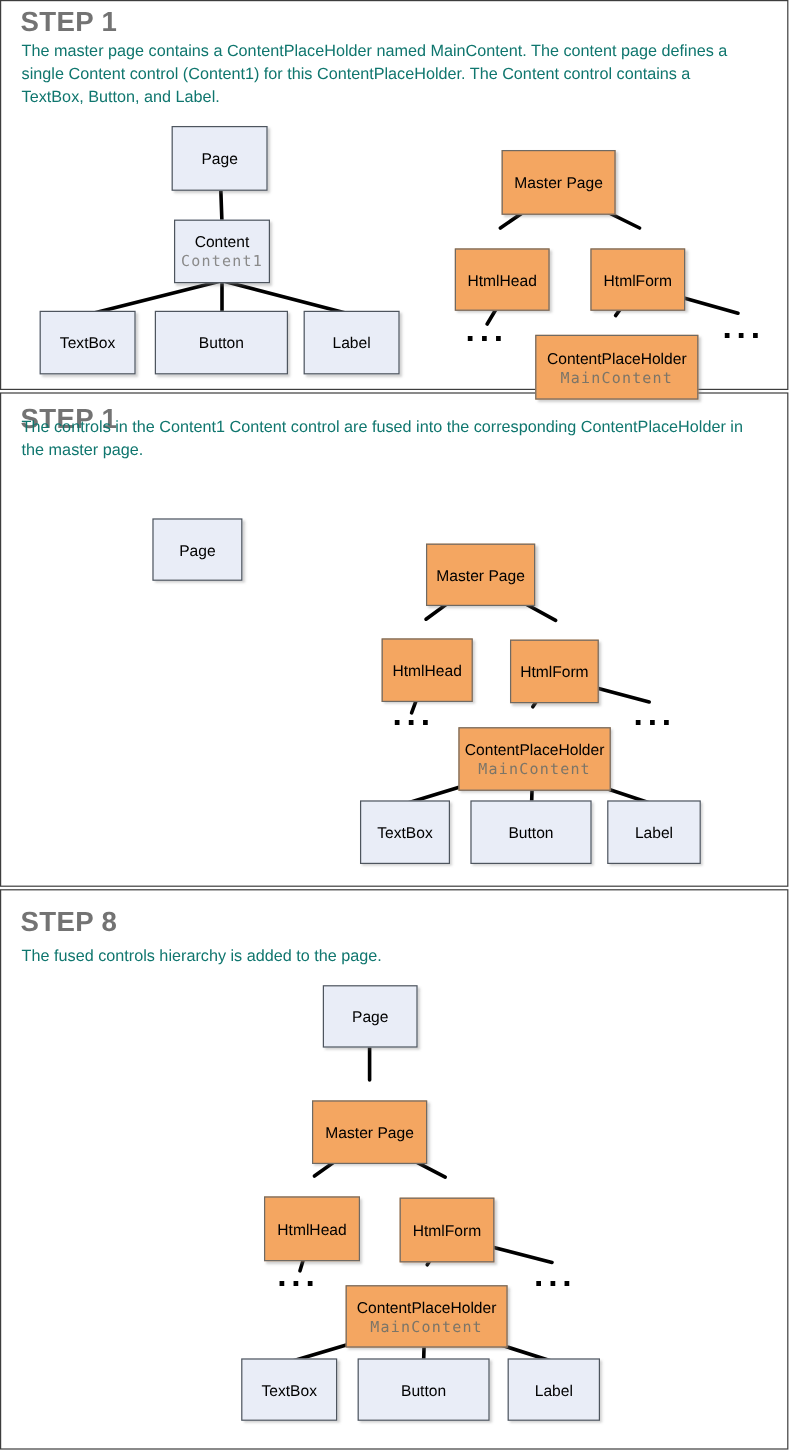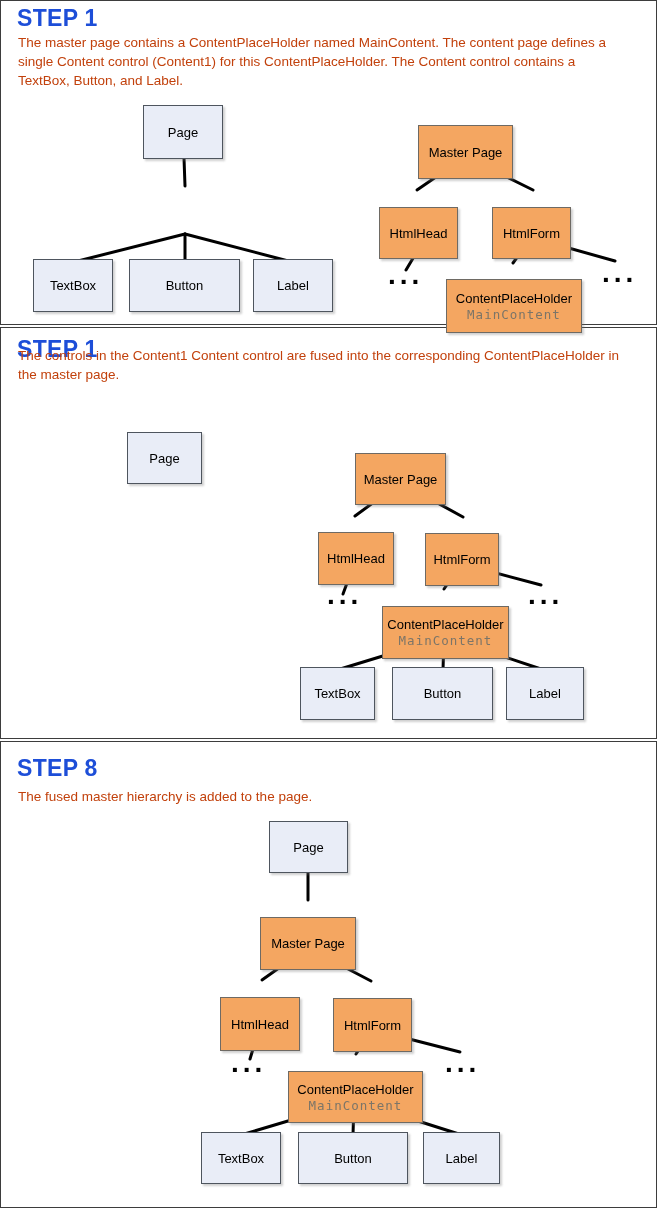--- a/index.html
+++ b/index.html
@@ -14,30 +14,30 @@
     position:absolute; left:0; width:657px;
     border:1.5px solid var(--panel-border,#3d3d3d);
     background:#fff;
   }
   #panel-1 { top:0;   height:325px; }
   #panel-2 { top:327px; height:412px; }
   #panel-3 { top:741px; height:467px; }
 
   .step-heading {
     position:absolute; left:17px;
-    font-size:23px; font-weight:700; color:#1d4ed8;
+    font-size:23px; font-weight:700; color:#737373;
     letter-spacing:0.3px; z-index:3;
   }
   #heading-1 { top:5px; }
   #heading-2 { top:336px; }
   #heading-3 { top:755px; }
 
   .step-desc {
     position:absolute; left:18px; width:604px;
-    font-size:13.5px; line-height:19px; color:#c2410c; z-index:3;
+    font-size:13.5px; line-height:19px; color:#0f766e; z-index:3;
   }
   #desc-1 { top:33px; }
   #desc-2 { top:346px; }
   #desc-3 { top:787px; }
 
   #wires { position:absolute; left:0; top:0; z-index:1; }
   #wires line { stroke:var(--line,#000); stroke-width:3; stroke-linecap:round; }
 
   .node {
     position:absolute; z-index:2;
@@ -101,24 +101,28 @@
 
   <div class="panel" id="panel-1"></div>
   <div class="panel" id="panel-2"></div>
   <div class="panel" id="panel-3"></div>
 
   <div class="step-heading" id="heading-1">STEP 1</div>
   <div class="step-desc" id="desc-1">The master page contains a ContentPlaceHolder named MainContent. The content page defines a single Content control (Content1) for this ContentPlaceHolder. The Content control contains a TextBox, Button, and Label.</div>
   <div class="step-heading" id="heading-2">STEP 1</div>
   <div class="step-desc" id="desc-2">The controls in the Content1 Content control are fused into the corresponding ContentPlaceHolder in the master page.</div>
   <div class="step-heading" id="heading-3">STEP 8</div>
-  <div class="step-desc" id="desc-3">The fused master hierarchy is added to the page.</div>
+  <div class="step-desc" id="desc-3">The fused controls hierarchy is added to the page.</div>
 
   <div class="node blue" style="left:143px;top:105px;width:80px;height:54px">
     <span>Page</span>
+  </div>
+  <div class="node blue" style="left:145px;top:183px;width:80px;height:53px">
+    <span>Content</span>
+    <span class="sub">Content1</span>
   </div>
   <div class="node blue" style="left:33px;top:259px;width:80px;height:53px">
     <span>TextBox</span>
   </div>
   <div class="node blue" style="left:129px;top:259px;width:111px;height:53px">
     <span>Button</span>
   </div>
   <div class="node blue" style="left:253px;top:259px;width:80px;height:53px">
     <span>Label</span>
   </div>

